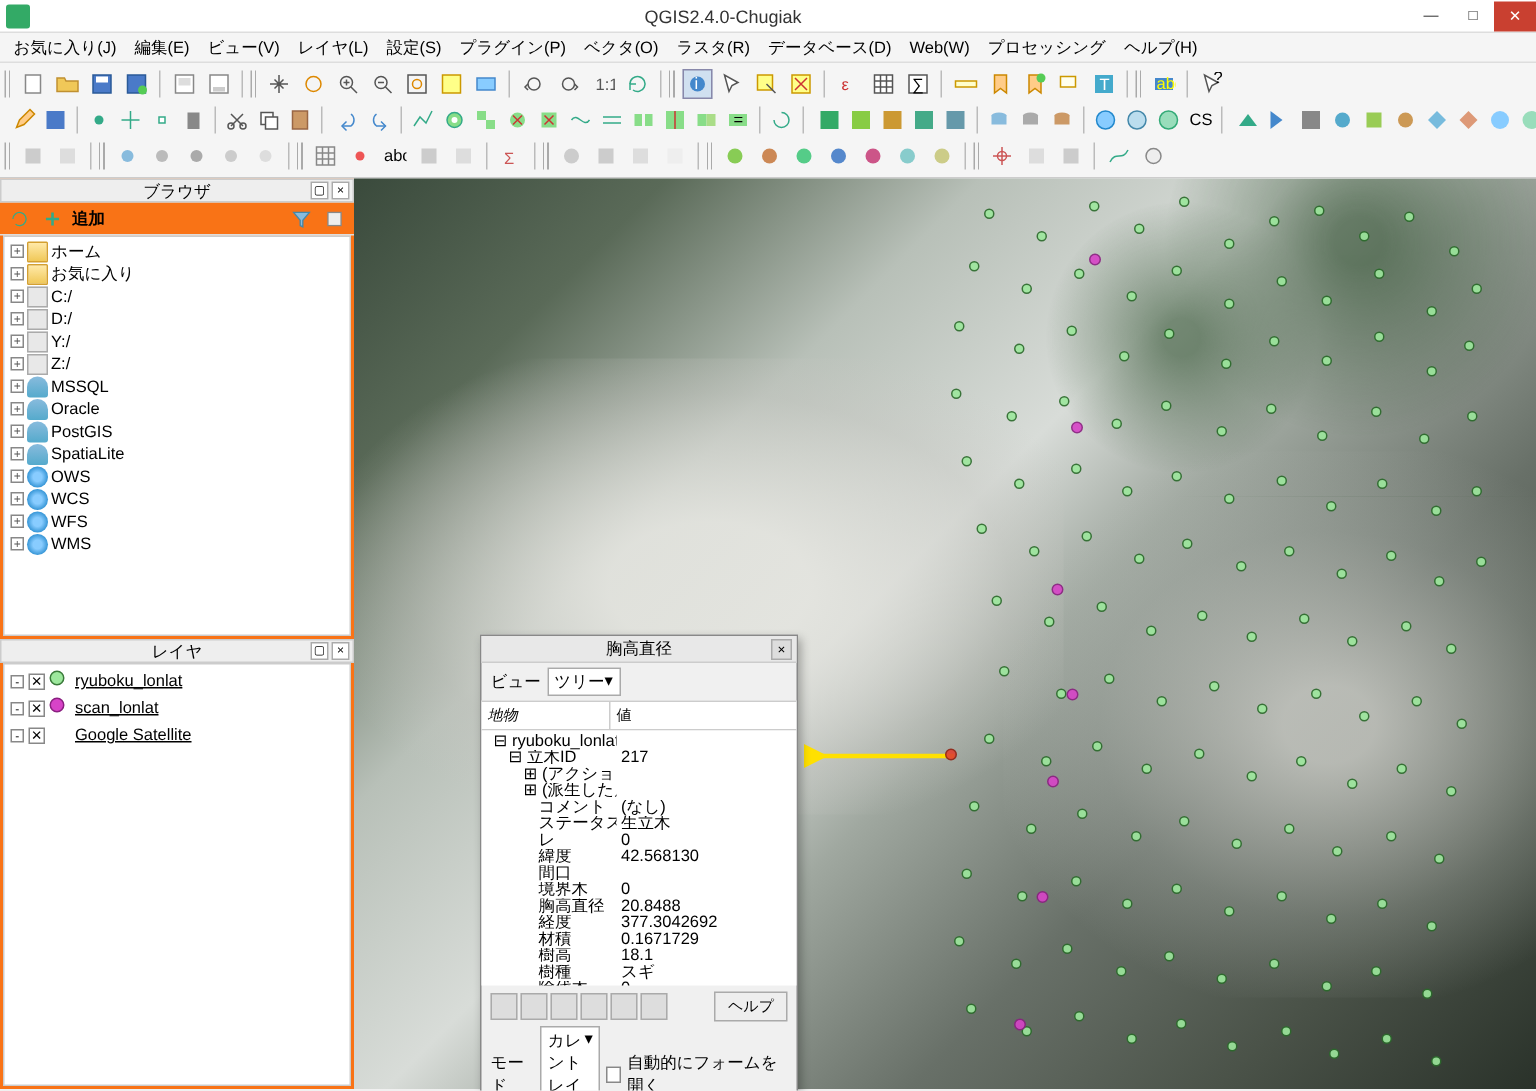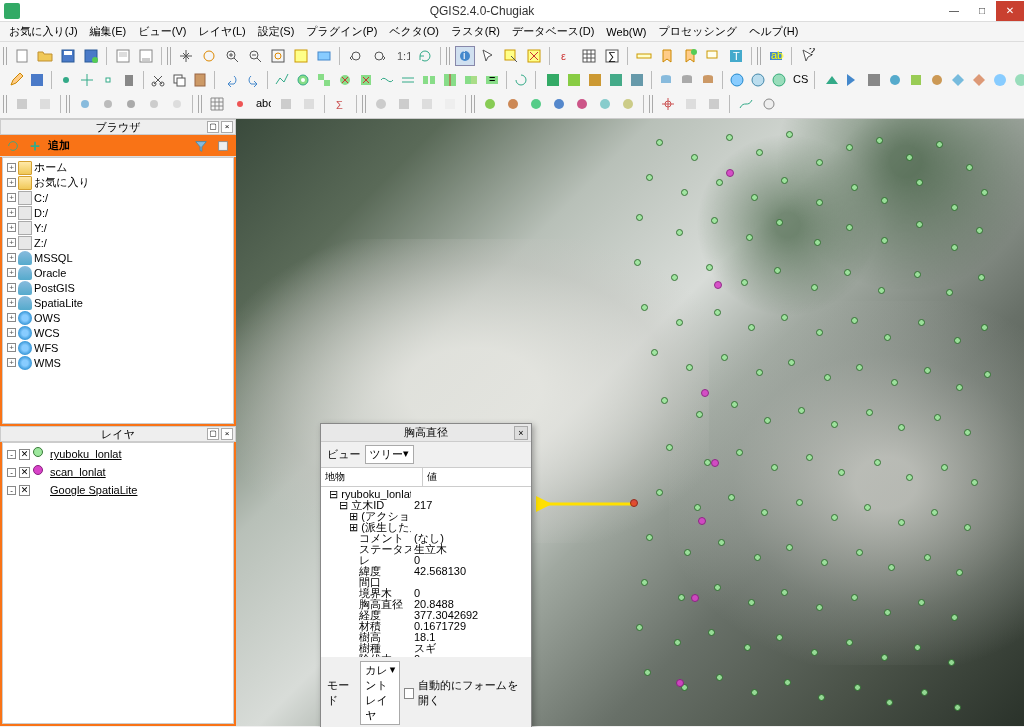--- a/index.html
+++ b/index.html
@@ -63,21 +63,21 @@
 .arrow{position:absolute;left:320px;top:378px;width:100px;height:20px;pointer-events:none;}
 
 
 .info{position:absolute;left:320px;top:423px;width:212px;background:#f0f0f0;border:1px solid #888;box-shadow:2px 2px 6px rgba(0,0,0,0.3);}
 .info-title{height:18px;background:#e8e8e8;display:flex;align-items:center;justify-content:center;position:relative;border-bottom:1px solid #ccc;font-size:11px;}
 .info-close{position:absolute;right:3px;width:14px;height:14px;background:#ddd;border:1px solid #aaa;text-align:center;line-height:12px;font-size:9px;}
 .info-row{display:flex;align-items:center;padding:3px 6px;gap:4px;font-size:10px;}
 .info-sel{border:1px solid #aaa;background:#fff;padding:1px 4px;min-width:40px;display:flex;justify-content:space-between;}
 .info-hdr{display:flex;background:#fff;border-top:1px solid #ccc;border-bottom:1px solid #ccc;}
 .info-hdr div{padding:2px 4px;font-size:10px;}
-.info-hdr .c1{width:102px;border-right:1px solid #ccc;}
+.info-hdr .c1{width:86px;border-right:1px solid #ccc;font-style:italic;}
 .info-body{background:#fff;max-height:170px;overflow:hidden;padding:2px 0;}
 .irow{display:flex;font-size:9px;line-height:11px;}
 .irow .k{width:90px;padding-left:var(--ind,8px);white-space:nowrap;overflow:hidden;}
 .irow .v{flex:1;padding-left:3px;white-space:nowrap;overflow:hidden;}
 .irow.l1{--ind:8px;} .irow.l2{--ind:18px;} .irow.l3{--ind:28px;} .irow.l4{--ind:38px;}
 .info-foot{padding:4px 6px;display:flex;flex-direction:column;gap:3px;}
 .if-icons{display:flex;gap:2px;align-items:center;}
 .if-icons .ic{width:18px;height:18px;border:1px solid #aaa;background:#ddd;}
 .if-icons .help{margin-left:auto;border:1px solid #aaa;padding:2px 8px;background:#eee;font-size:10px;}
 .if-mode{display:flex;align-items:center;gap:4px;font-size:10px;}
@@ -849,21 +849,21 @@
           <div class="lyr">
             <span class="exp" style="width:9px;height:9px;border:1px solid #888;font-size:8px;line-height:7px;text-align:center;">-</span>
             <span class="chk">✕</span>
             <span class="sym"><span class="dot-m" style="display:inline-block"></span></span>
             <span class="lyr-name">scan_lonlat</span>
           </div>
           <div class="lyr">
             <span class="exp" style="width:9px;height:9px;border:1px solid #888;font-size:8px;line-height:7px;text-align:center;">-</span>
             <span class="chk">✕</span>
             <span class="sym"><span class="sat" style="display:inline-block"></span></span>
-            <span class="lyr-name">Google SpatiaLite</span>
+            <span class="lyr-name">Google Satellite</span>
           </div>
         </div>
     </div>
   </div>
 
   <div class="canvas">
     <div class="tree-tex"></div>
     <div class="fog1"></div>
       <div class="fog2"></div>
     <div id="points">
@@ -1103,20 +1103,29 @@
           <span class="k">樹種</span>
           <span class="v">スギ</span>
         </div>
         <div class="irow l4">
           <span class="k">除伐木</span>
           <span class="v">0</span>
         </div>
       </div>
   </div>
   <div class="info-foot">
+    <div class="if-icons">
+      <div class="ic"></div>
+      <div class="ic"></div>
+      <div class="ic"></div>
+      <div class="ic"></div>
+      <div class="ic"></div>
+      <div class="ic"></div>
+      <div class="help">ヘルプ</div>
+    </div>
     <div class="if-mode">
       <span>モード</span>
       <div class="info-sel" style="flex:1">
           <span>カレントレイヤ</span>
           <span>▾</span>
         </div>
       <div class="if-chk"></div>
       <span>自動的にフォームを開く</span>
     </div>
   </div>

